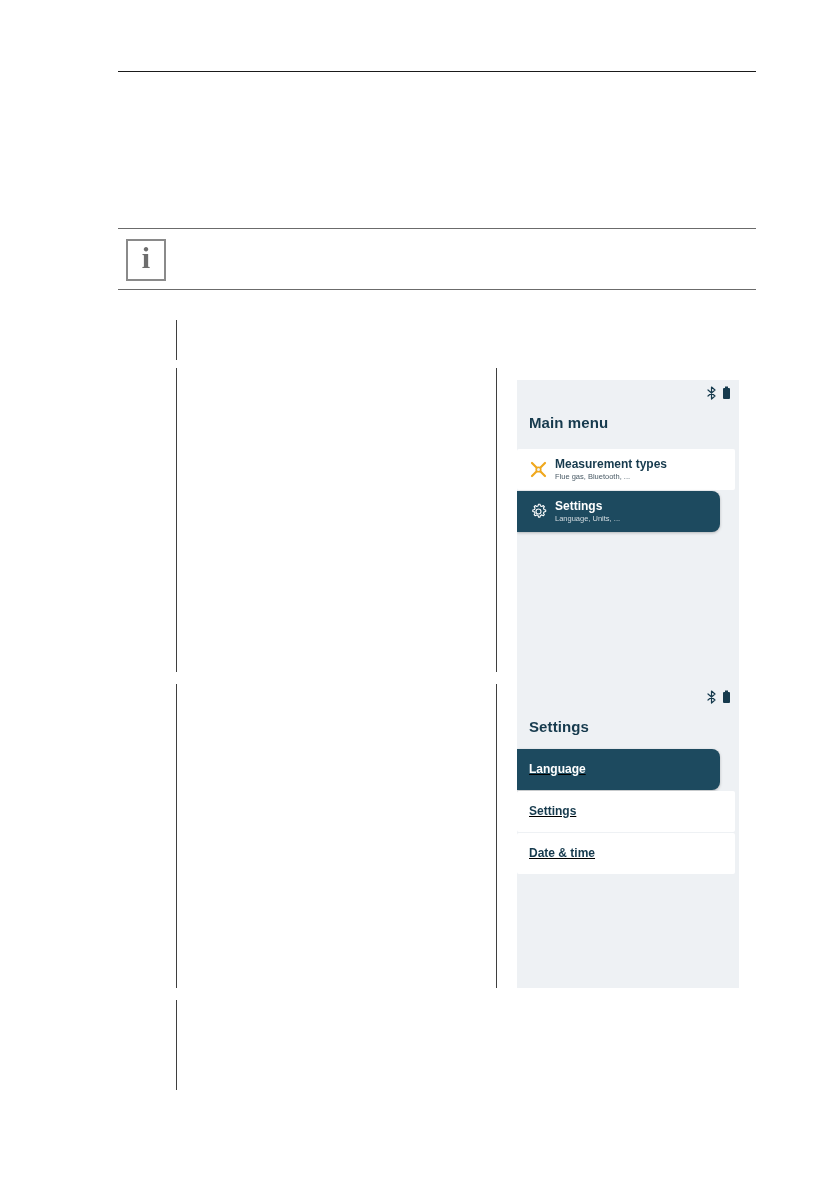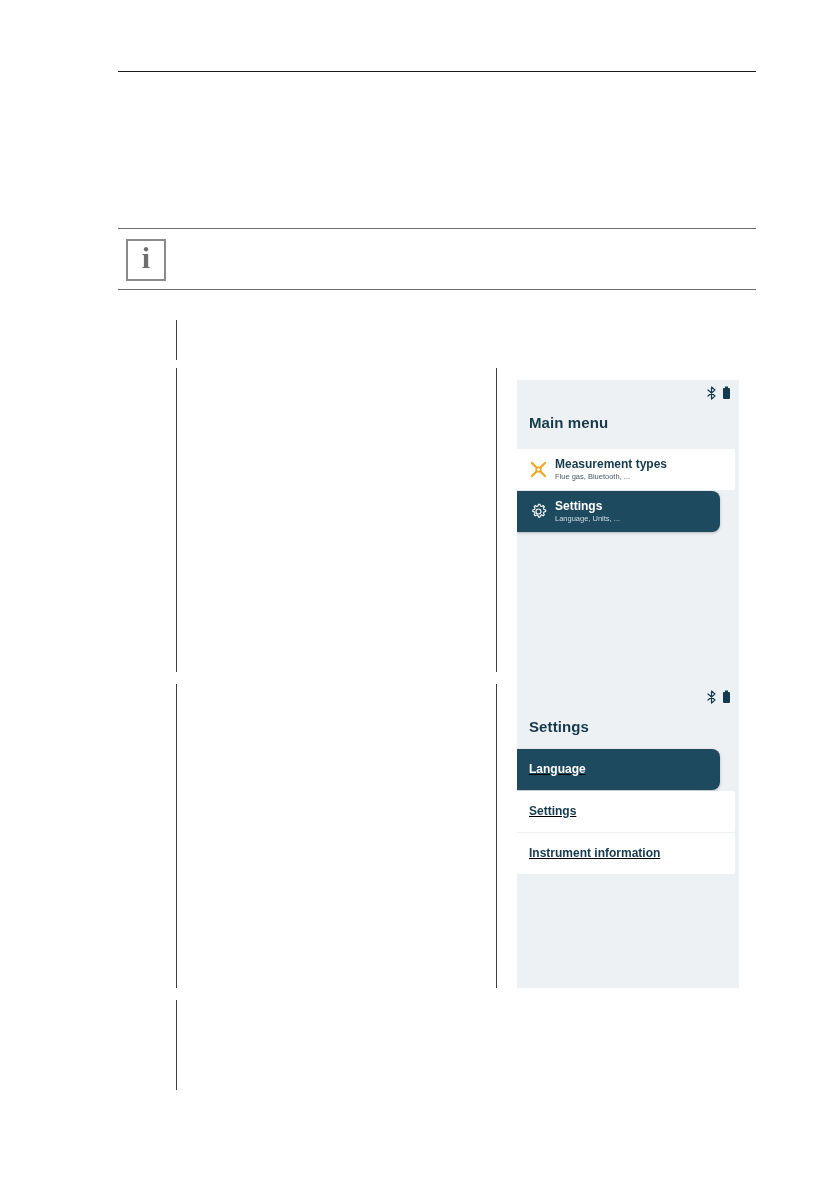--- a/index.html
+++ b/index.html
@@ -292,23 +292,23 @@
         </span>
       </div>
 
 
       <div class="menu-item">
         <span class="mi-text">
           <span class="mi-title" style="display:block">Settings</span>
         </span>
       </div>
 
-
       <div class="menu-item">
         <span class="mi-text">
-          <span class="mi-title" style="display:block">Instrument information</span>
-        </span>
-      </div>
+          <span class="mi-title" style="display:block">Date &amp; time</span>
+        </span>
+      </div>
+
 
     </div>
   </div>
 
 </div>
 
 </body></html>

